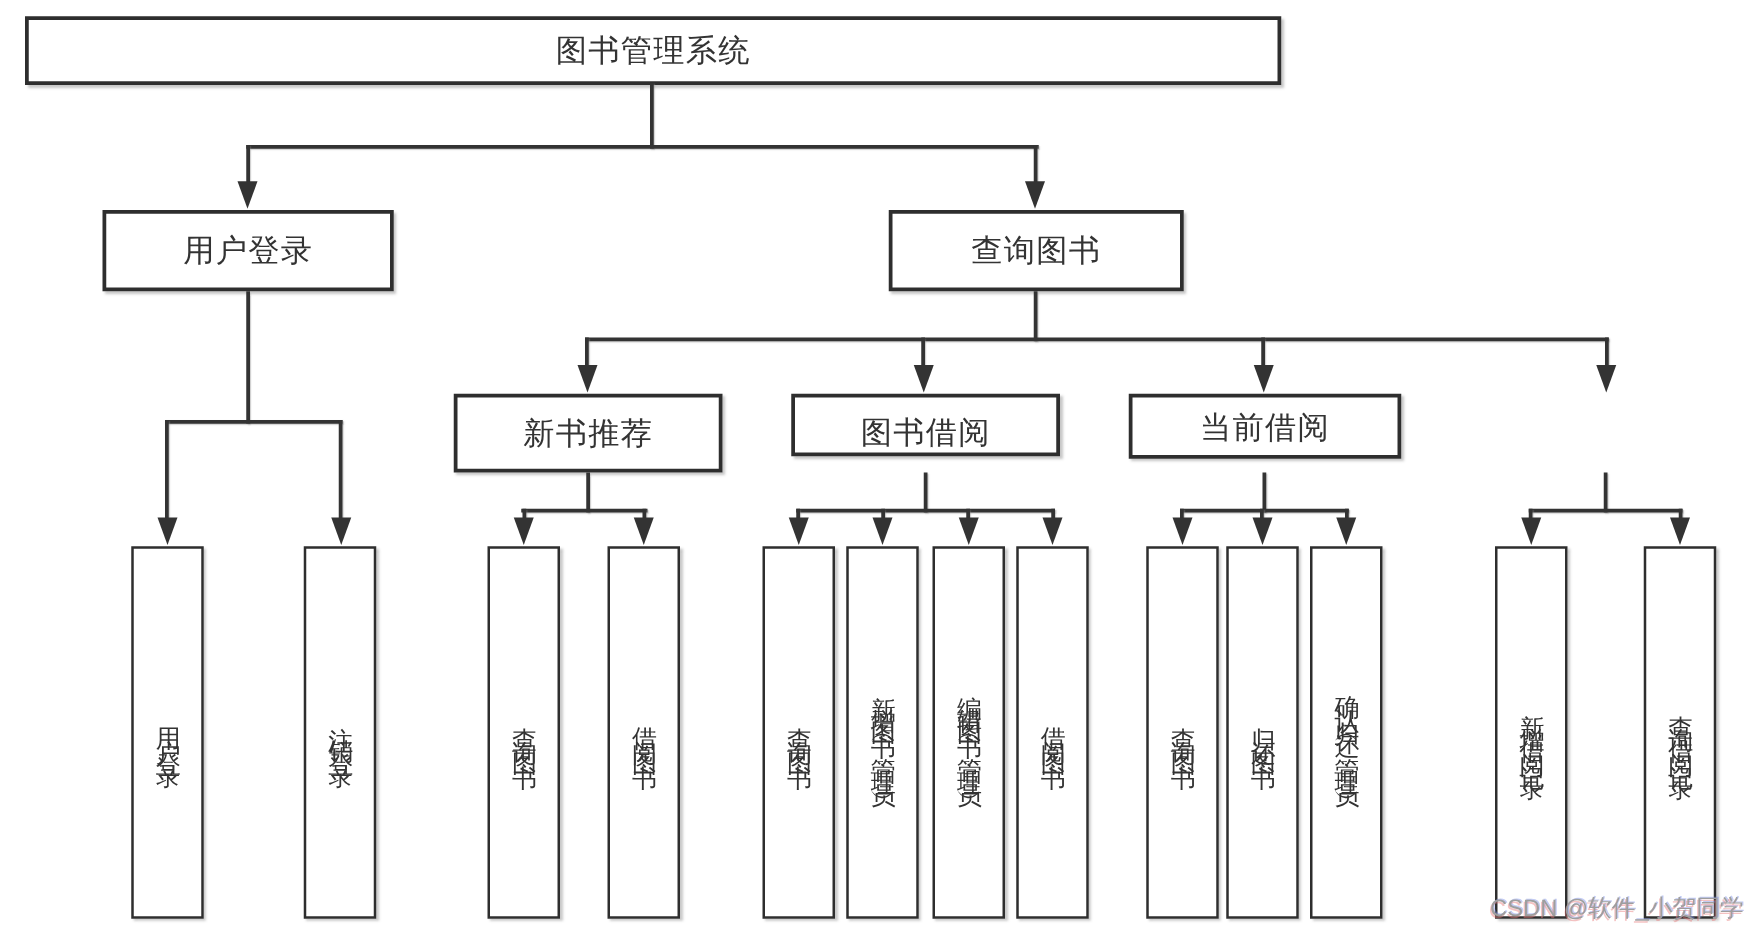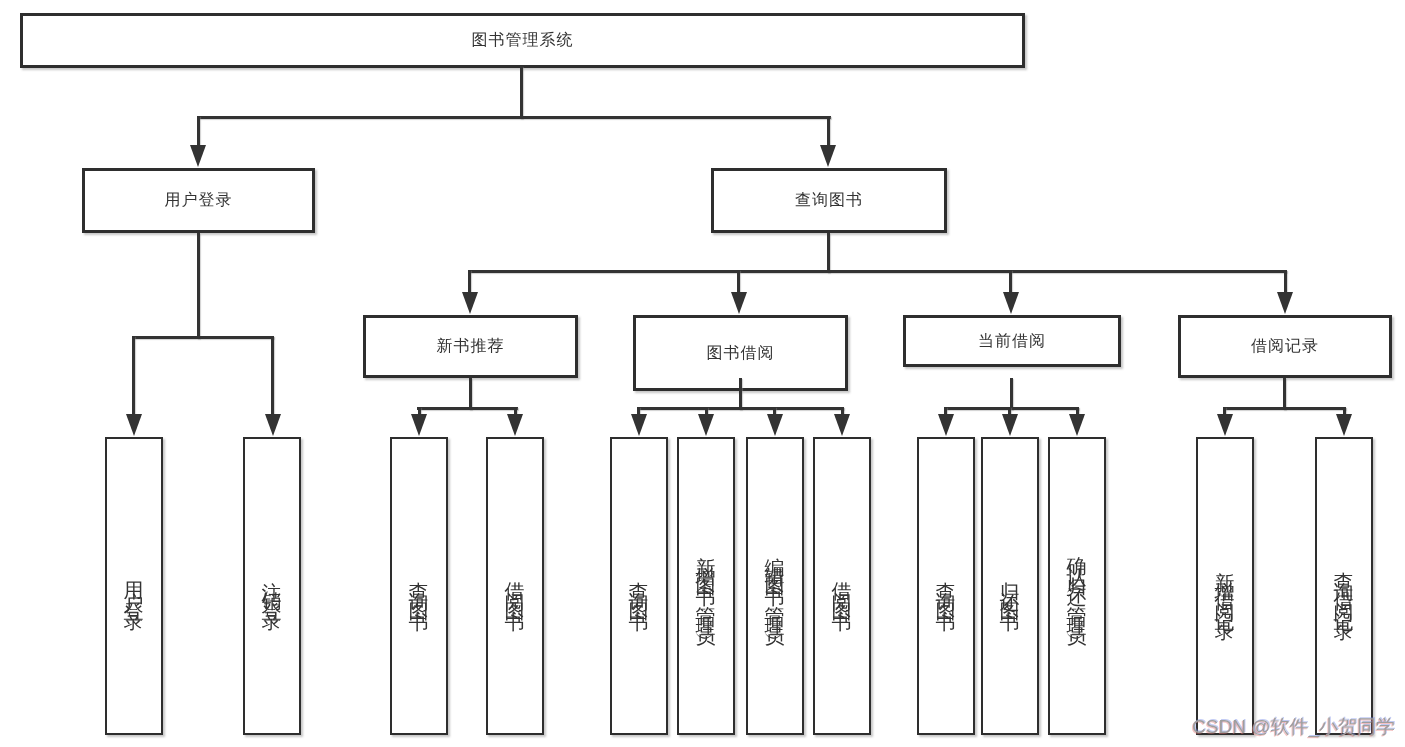--- a/index.html
+++ b/index.html
@@ -6,21 +6,21 @@
   .canvas {
     position:relative; width:1405px; height:747px; background:#ffffff;
     font-family:"Liberation Sans","DejaVu Sans",sans-serif; overflow:hidden;
   }
   .box {
     position:absolute; box-sizing:border-box; background:#ffffff;
     border:3px solid #2e2e2e; color:#333333;
     display:flex; align-items:center; justify-content:center;
     box-shadow:2px 2px 2px rgba(130,130,130,0.45);
   }
-  .hbox { font-size:16px; letter-spacing:1px; white-space:nowrap; }
+  .hbox { font-size:25px; letter-spacing:1px; white-space:nowrap; }
   .vbox { border-width:2px; }
   .vbox span {
     writing-mode:vertical-rl; text-orientation:mixed;
     font-size:20px; letter-spacing:10px; line-height:1; color:#333333;
   }
   .line { position:absolute; background:#333333; box-shadow:1px 1px 1px rgba(140,140,140,0.4); }
   .arrow {
     position:absolute; width:0; height:0;
     border-left:8px solid transparent; border-right:8px solid transparent;
     border-top:22px solid #333333;
@@ -68,28 +68,25 @@
   <div class="line" style="left:1009px; top:270px; width:3px; height:23px;"></div>
   <div class="line" style="left:1284px; top:270px; width:3px; height:23px;"></div>
   <div class="arrow" style="left:462px; top:292px;"></div>
   <div class="arrow" style="left:731px; top:292px;"></div>
   <div class="arrow" style="left:1003px; top:292px;"></div>
   <div class="arrow" style="left:1277px; top:292px;"></div>
 
   <div class="box hbox" style="left:363px; top:315px; width:215px; height:63px;">
     <span>新书推荐</span>
   </div>
-  <div class="box hbox" style="left:633px; top:315px; width:215px; height:76px;">
+  <div class="box hbox" style="left:633px; top:315px; width:215px; height:50px;align-items:flex-end;">
     <span>图书借阅</span>
   </div>
   <div class="box hbox" style="left:903px; top:315px; width:218px; height:52px;">
     <span>当前借阅</span>
-  </div>
-  <div class="box hbox" style="left:1178px; top:315px; width:214px; height:63px;">
-    <span>借阅记录</span>
   </div>
 
   <div class="line" style="left:469px; top:378px; width:3px; height:32px;"></div>
   <div class="line" style="left:417px; top:407px; width:101px; height:3px;"></div>
   <div class="line" style="left:418px; top:407px; width:3px; height:9px;"></div>
   <div class="line" style="left:514px; top:407px; width:3px; height:9px;"></div>
   <div class="arrow" style="left:411px; top:414px;"></div>
   <div class="arrow" style="left:507px; top:414px;"></div>
 
   <div class="line" style="left:739px; top:378px; width:3px; height:32px;"></div>

